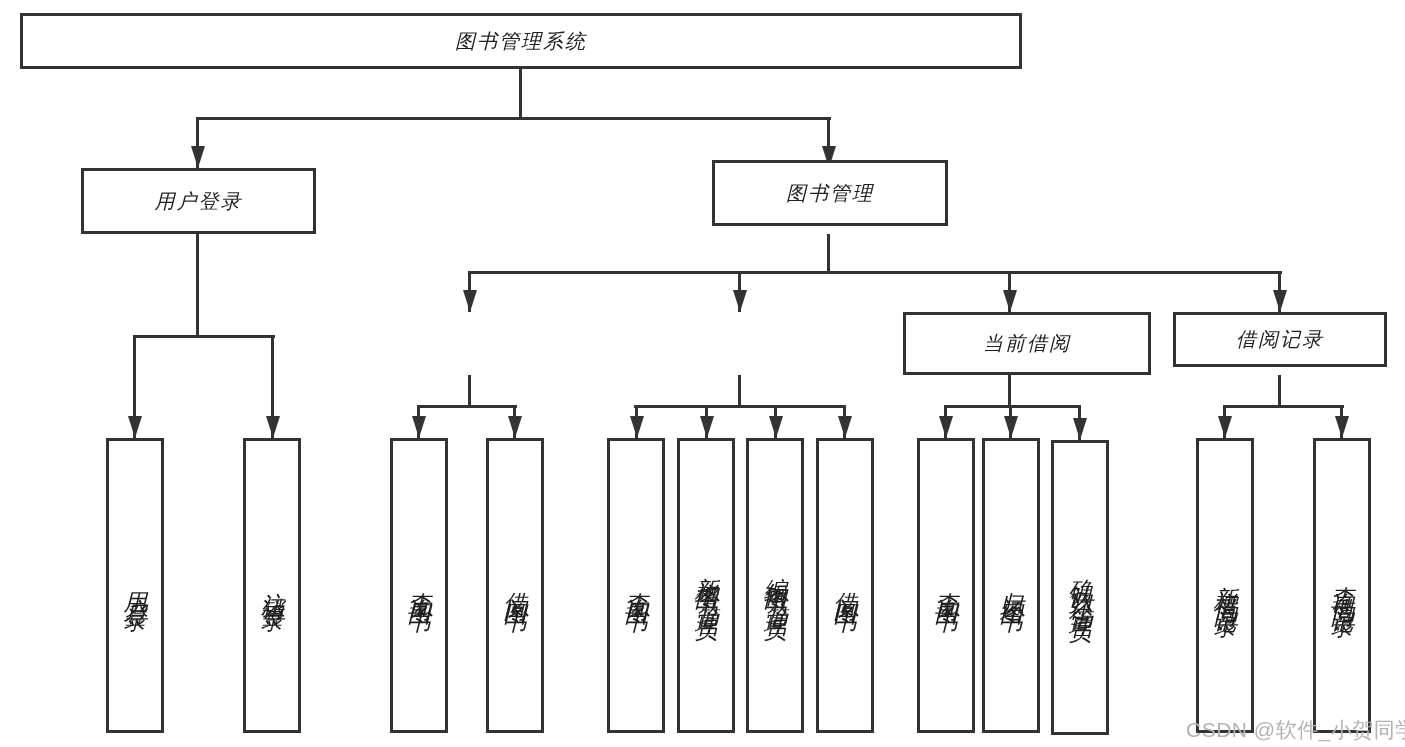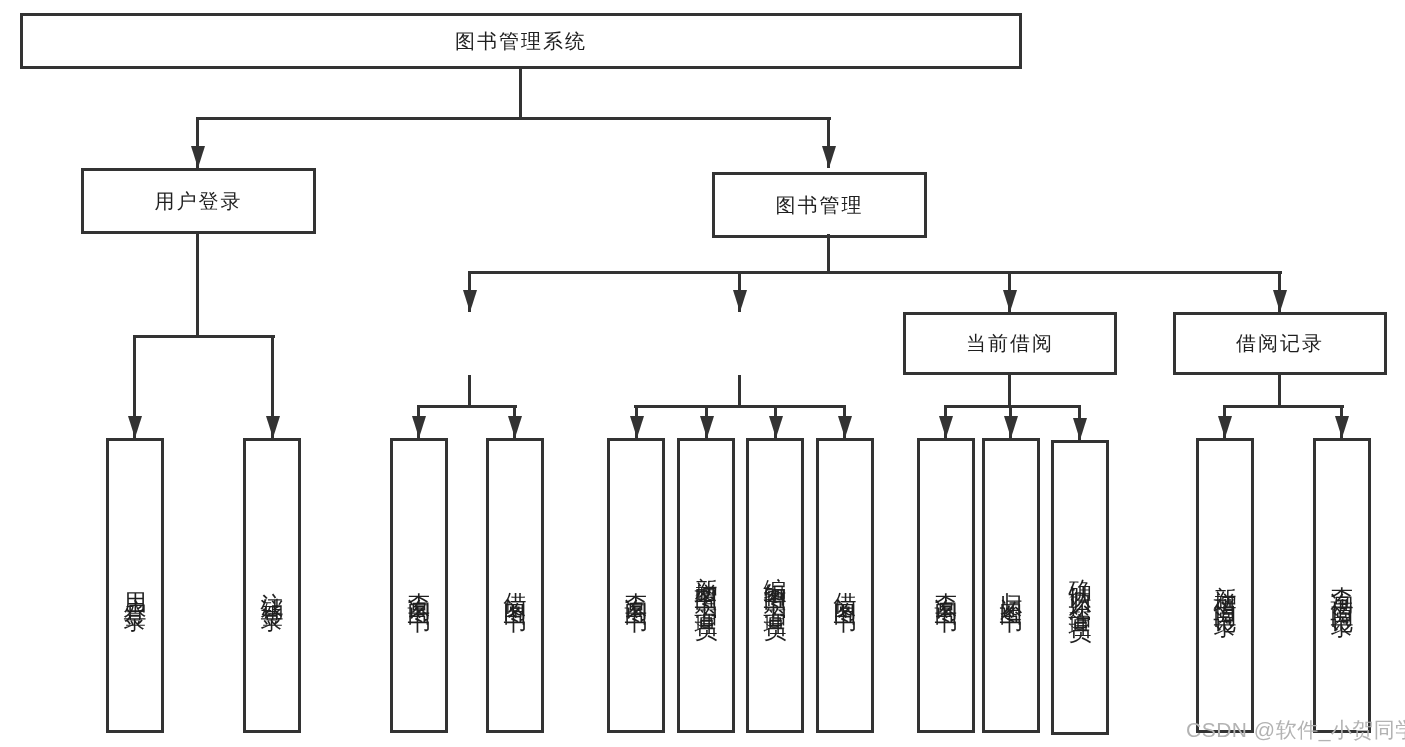--- a/index.html
+++ b/index.html
@@ -23,20 +23,21 @@
   .box{
     position:absolute;
     box-sizing:border-box;
     border:3px solid var(--line);
     background:#fff;
     color:var(--text);
     display:flex;
     align-items:center;
     justify-content:center;
     text-align:center;
+    font-style:italic;
   }
   .h{
     font-size:20px;
     letter-spacing:2px;
     white-space:nowrap;
   }
   .v{
     writing-mode:vertical-rl;
     text-orientation:mixed;
     font-size:23px;
@@ -86,36 +87,36 @@
 <div id="canvas">
 
   <div class="box h" style="left:20px;top:13px;width:1002px;height:56px">图书管理系统</div>
 
   <div class="vline" style="left:519px;top:69px;height:51px"></div>
   <div class="hline" style="left:196px;top:117px;width:635px"></div>
   <div class="drop" style="left:196px;top:117px;height:51px"></div>
   <div class="drop" style="left:827px;top:117px;height:51px"></div>
 
   <div class="box h" style="left:81px;top:168px;width:235px;height:66px">用户登录</div>
-  <div class="box h" style="left:712px;top:172px;width:215px;height:66px">图书管理</div>
+  <div class="box h" style="left:712px;top:160px;width:236px;height:66px">图书管理</div>
 
   <div class="vline" style="left:196px;top:234px;height:104px"></div>
   <div class="hline" style="left:134px;top:335px;width:141px"></div>
   <div class="drop" style="left:133px;top:335px;height:103px"></div>
   <div class="drop" style="left:271px;top:335px;height:103px"></div>
 
   <div class="vline" style="left:827px;top:234px;height:40px"></div>
   <div class="hline" style="left:468px;top:271px;width:814px"></div>
   <div class="drop" style="left:468px;top:271px;height:41px"></div>
   <div class="drop" style="left:738px;top:271px;height:41px"></div>
   <div class="drop" style="left:1008px;top:271px;height:41px"></div>
   <div class="drop" style="left:1278px;top:271px;height:41px"></div>
 
-  <div class="box h" style="left:903px;top:312px;width:214px;height:63px">当前借阅</div>
-  <div class="box h" style="left:1173px;top:312px;width:214px;height:63px">借阅记录</div>
+  <div class="box h" style="left:903px;top:312px;width:248px;height:63px">当前借阅</div>
+  <div class="box h" style="left:1173px;top:312px;width:214px;height:55px">借阅记录</div>
 
   <div class="vline" style="left:468px;top:375px;height:33px"></div>
   <div class="hline" style="left:417px;top:405px;width:100px"></div>
   <div class="drop" style="left:417px;top:405px;height:33px"></div>
   <div class="drop" style="left:513px;top:405px;height:33px"></div>
 
   <div class="vline" style="left:738px;top:375px;height:33px"></div>
   <div class="hline" style="left:634px;top:405px;width:212px"></div>
   <div class="drop" style="left:635px;top:405px;height:33px"></div>
   <div class="drop" style="left:705px;top:405px;height:33px"></div>

